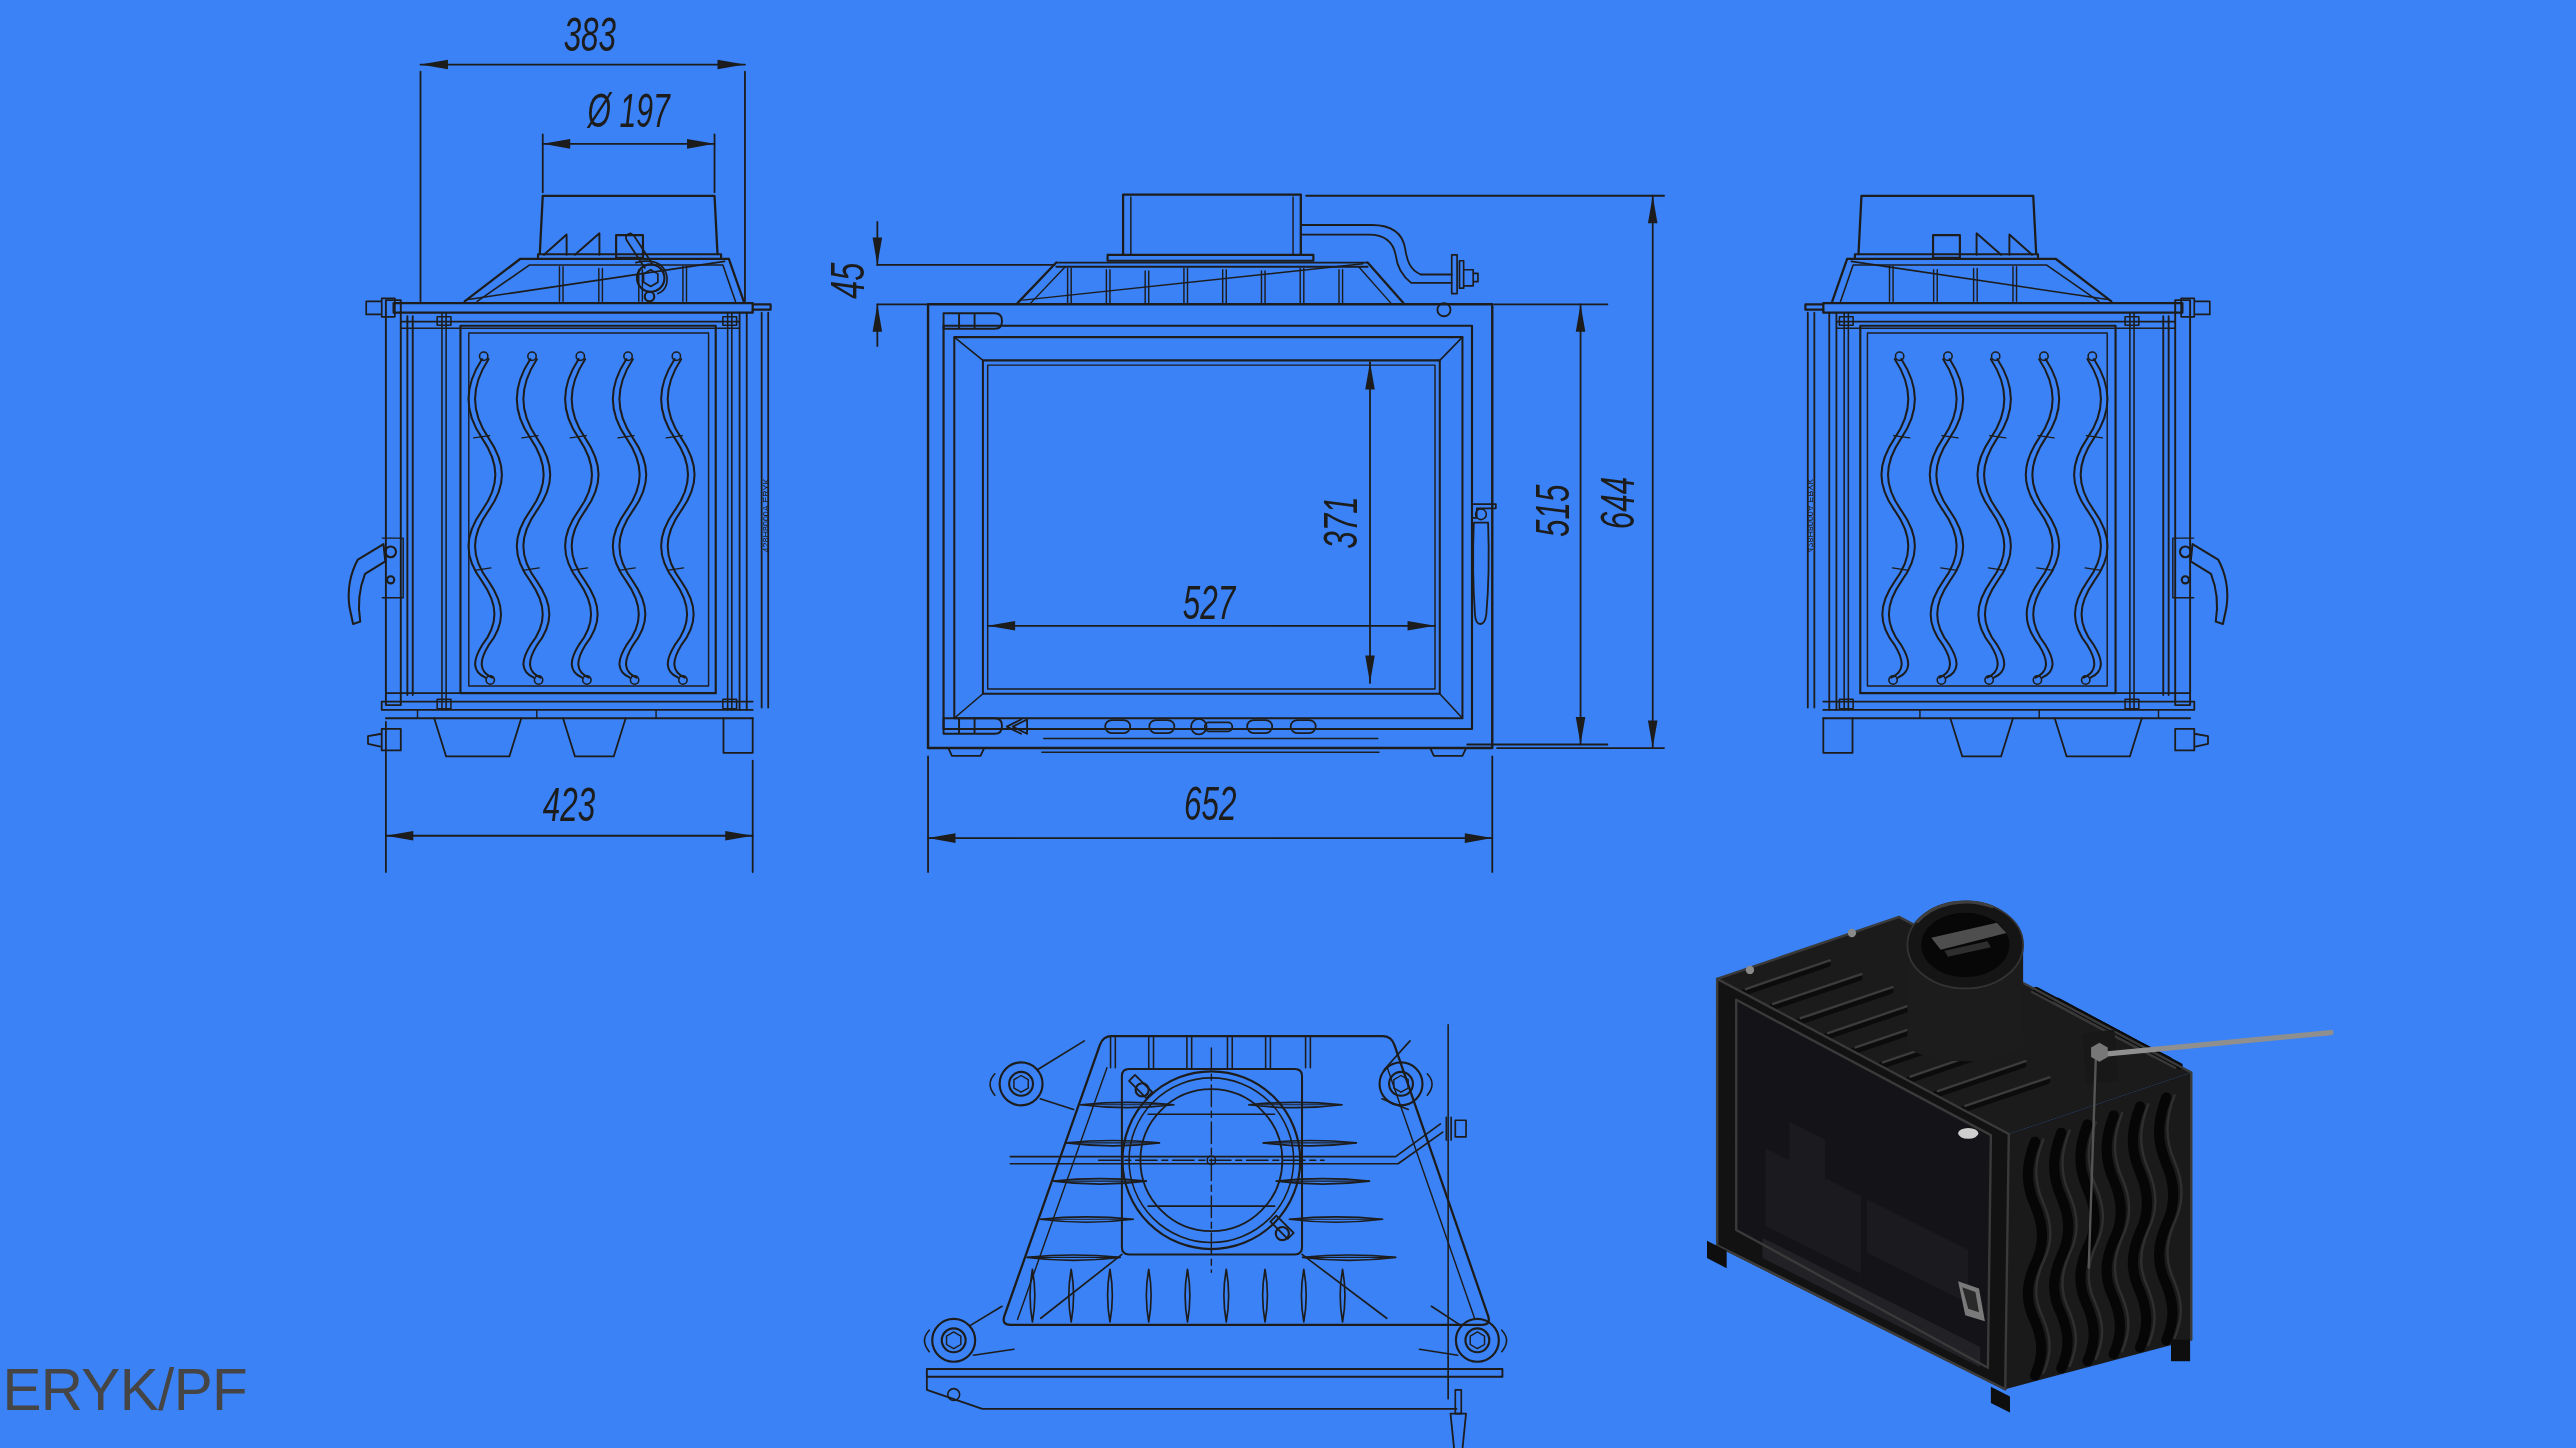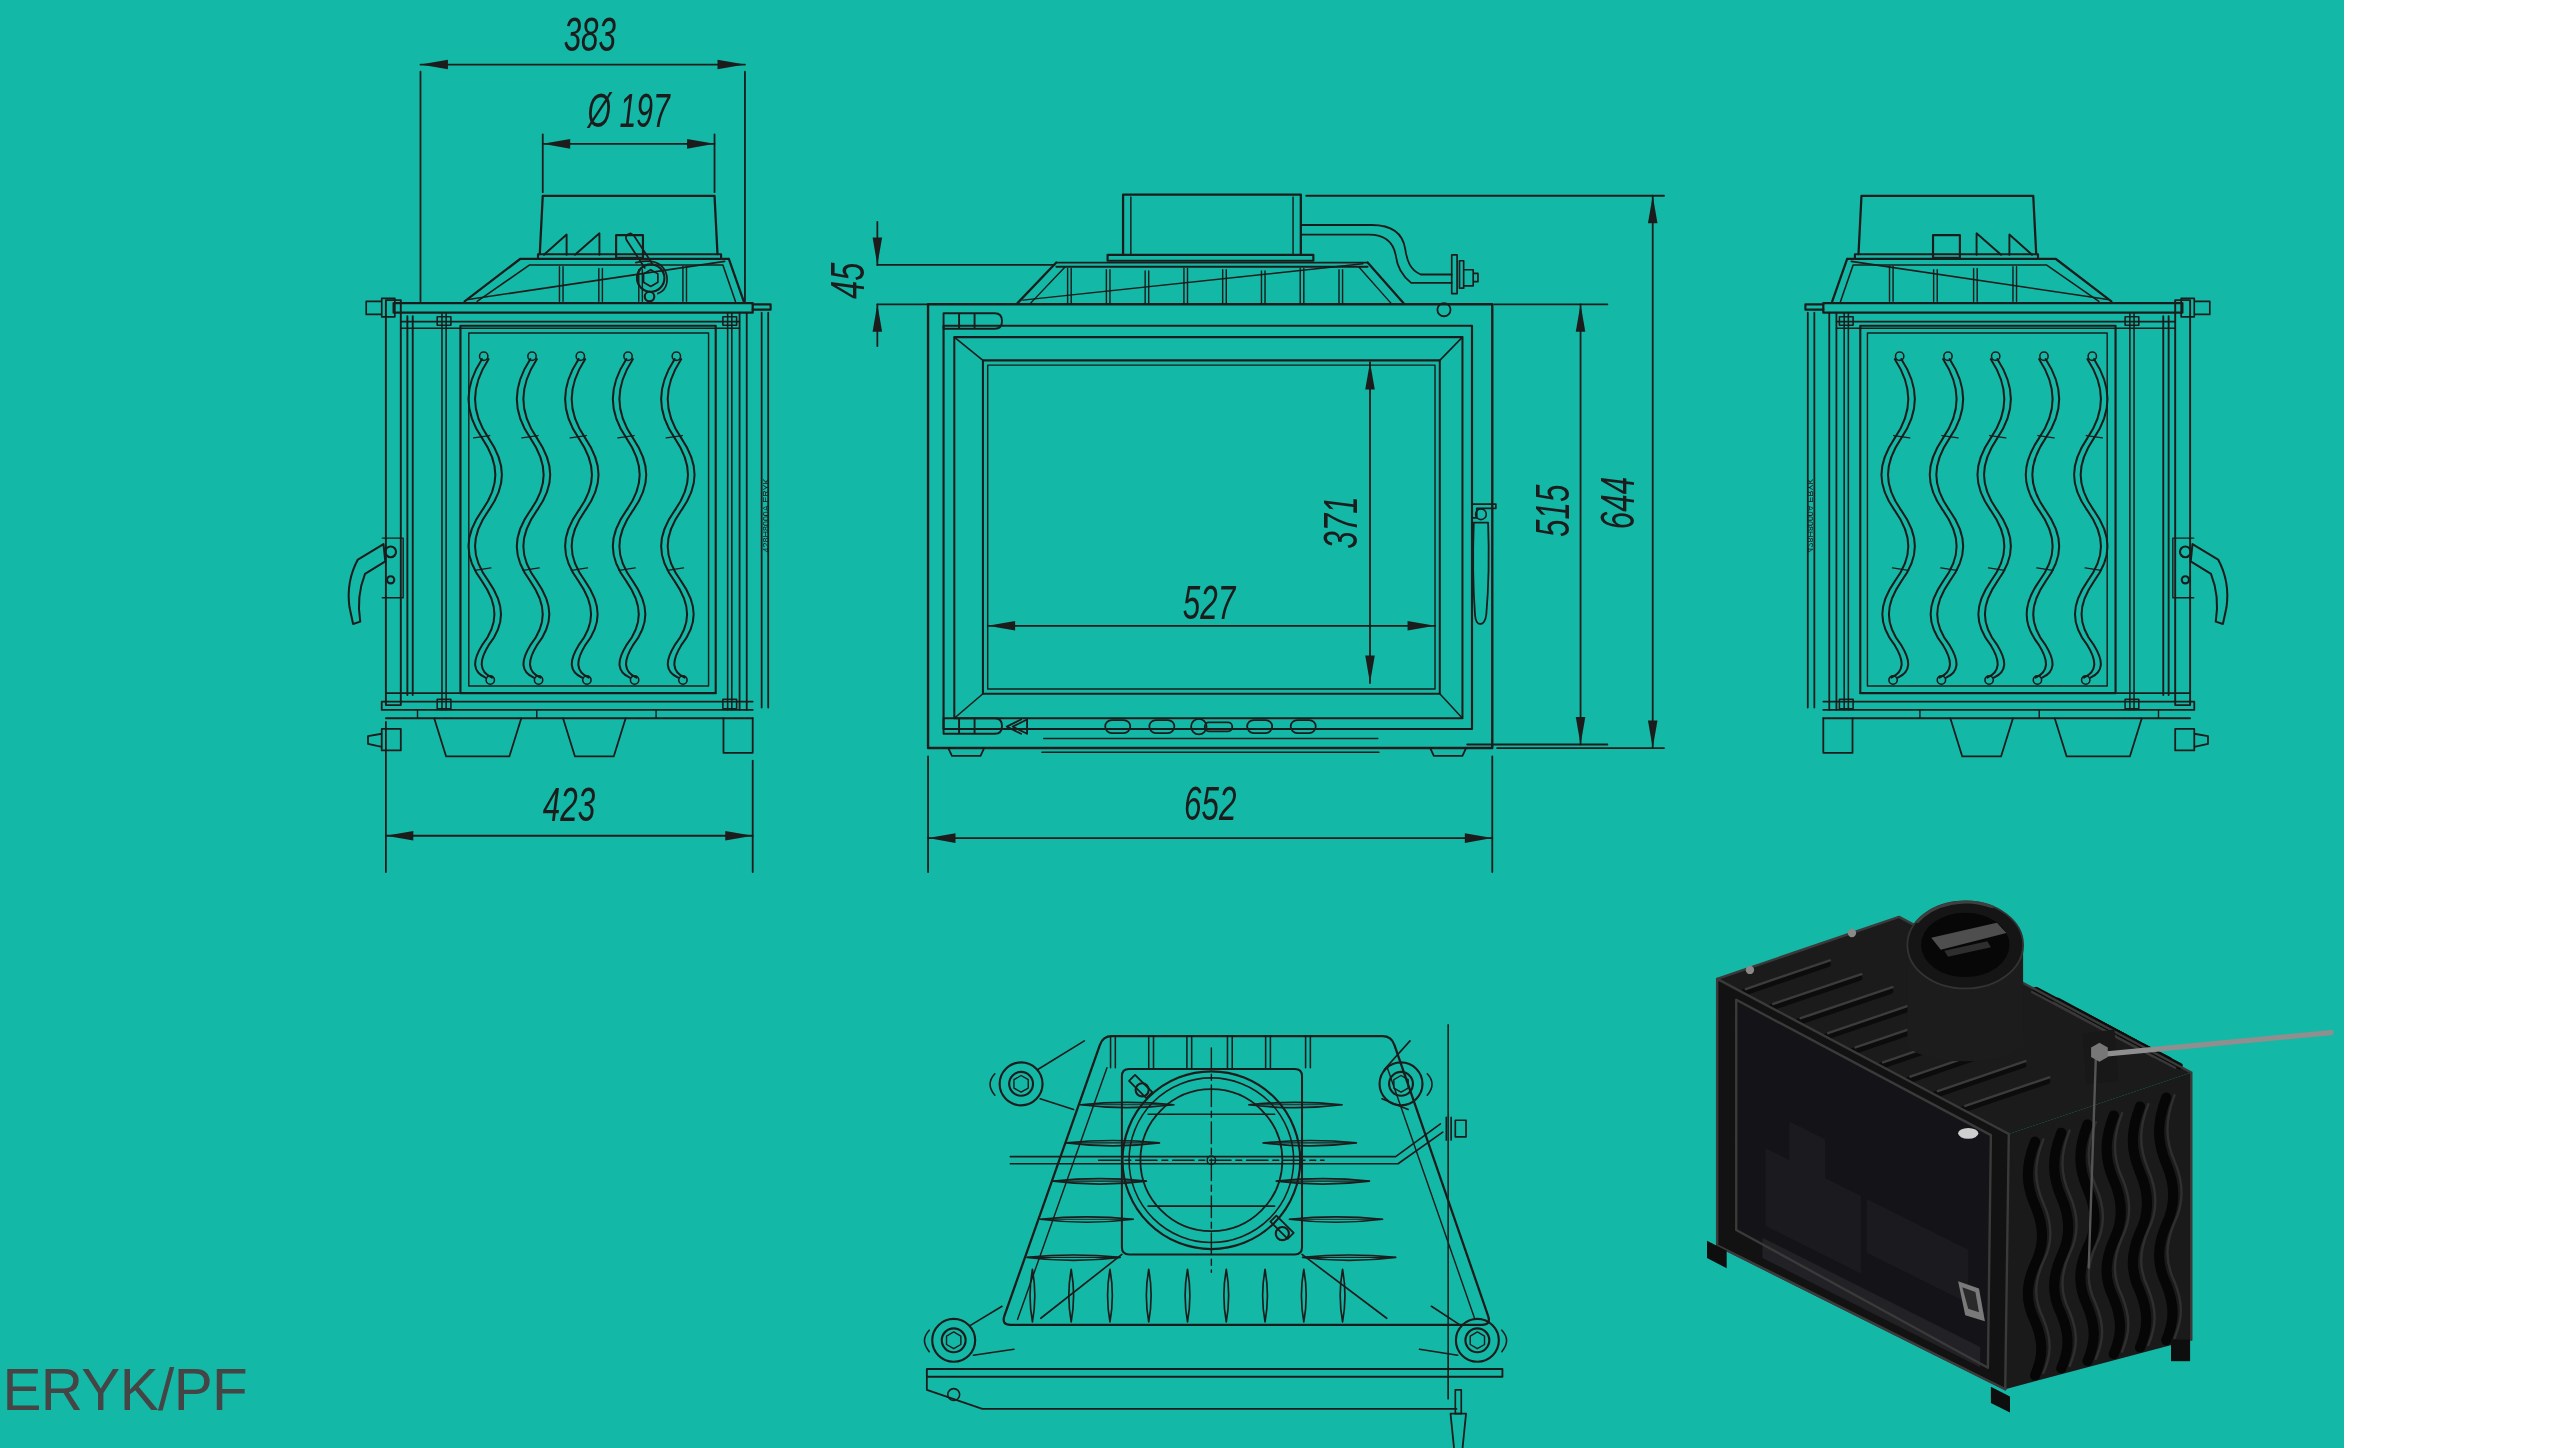--- a/index.html
+++ b/index.html
@@ -1,16 +1,16 @@
 <!DOCTYPE html>
 <html style="font-size:9.5px"><head>
 <meta charset="utf-8">
 <style>
   html,body{margin:0;padding:0;background:#ffffff;}
-  .wrap{position:relative;width:2344px;height:1449px;background:#14b8a6;overflow:hidden;}
+  .wrap{position:relative;width:2576px;height:1449px;background:#3b82f6;overflow:hidden;}
   svg{position:absolute;left:0;top:0;}
   text{font-family:"Liberation Sans",sans-serif;}
   .dim{font-style:italic;font-size:80px;fill:#1c1c1c;}
   .logo{font-size:98px;fill:#454545;letter-spacing:-1px;}
 </style>
 </head>
 <body>
 <div class="wrap">
 <svg width="2576" height="1449" viewBox="0 0 4319 2429" fill="none" stroke-linecap="round" stroke-linejoin="round">
 <g id="all" stroke="#1c1c1c" stroke-width="3.6">

